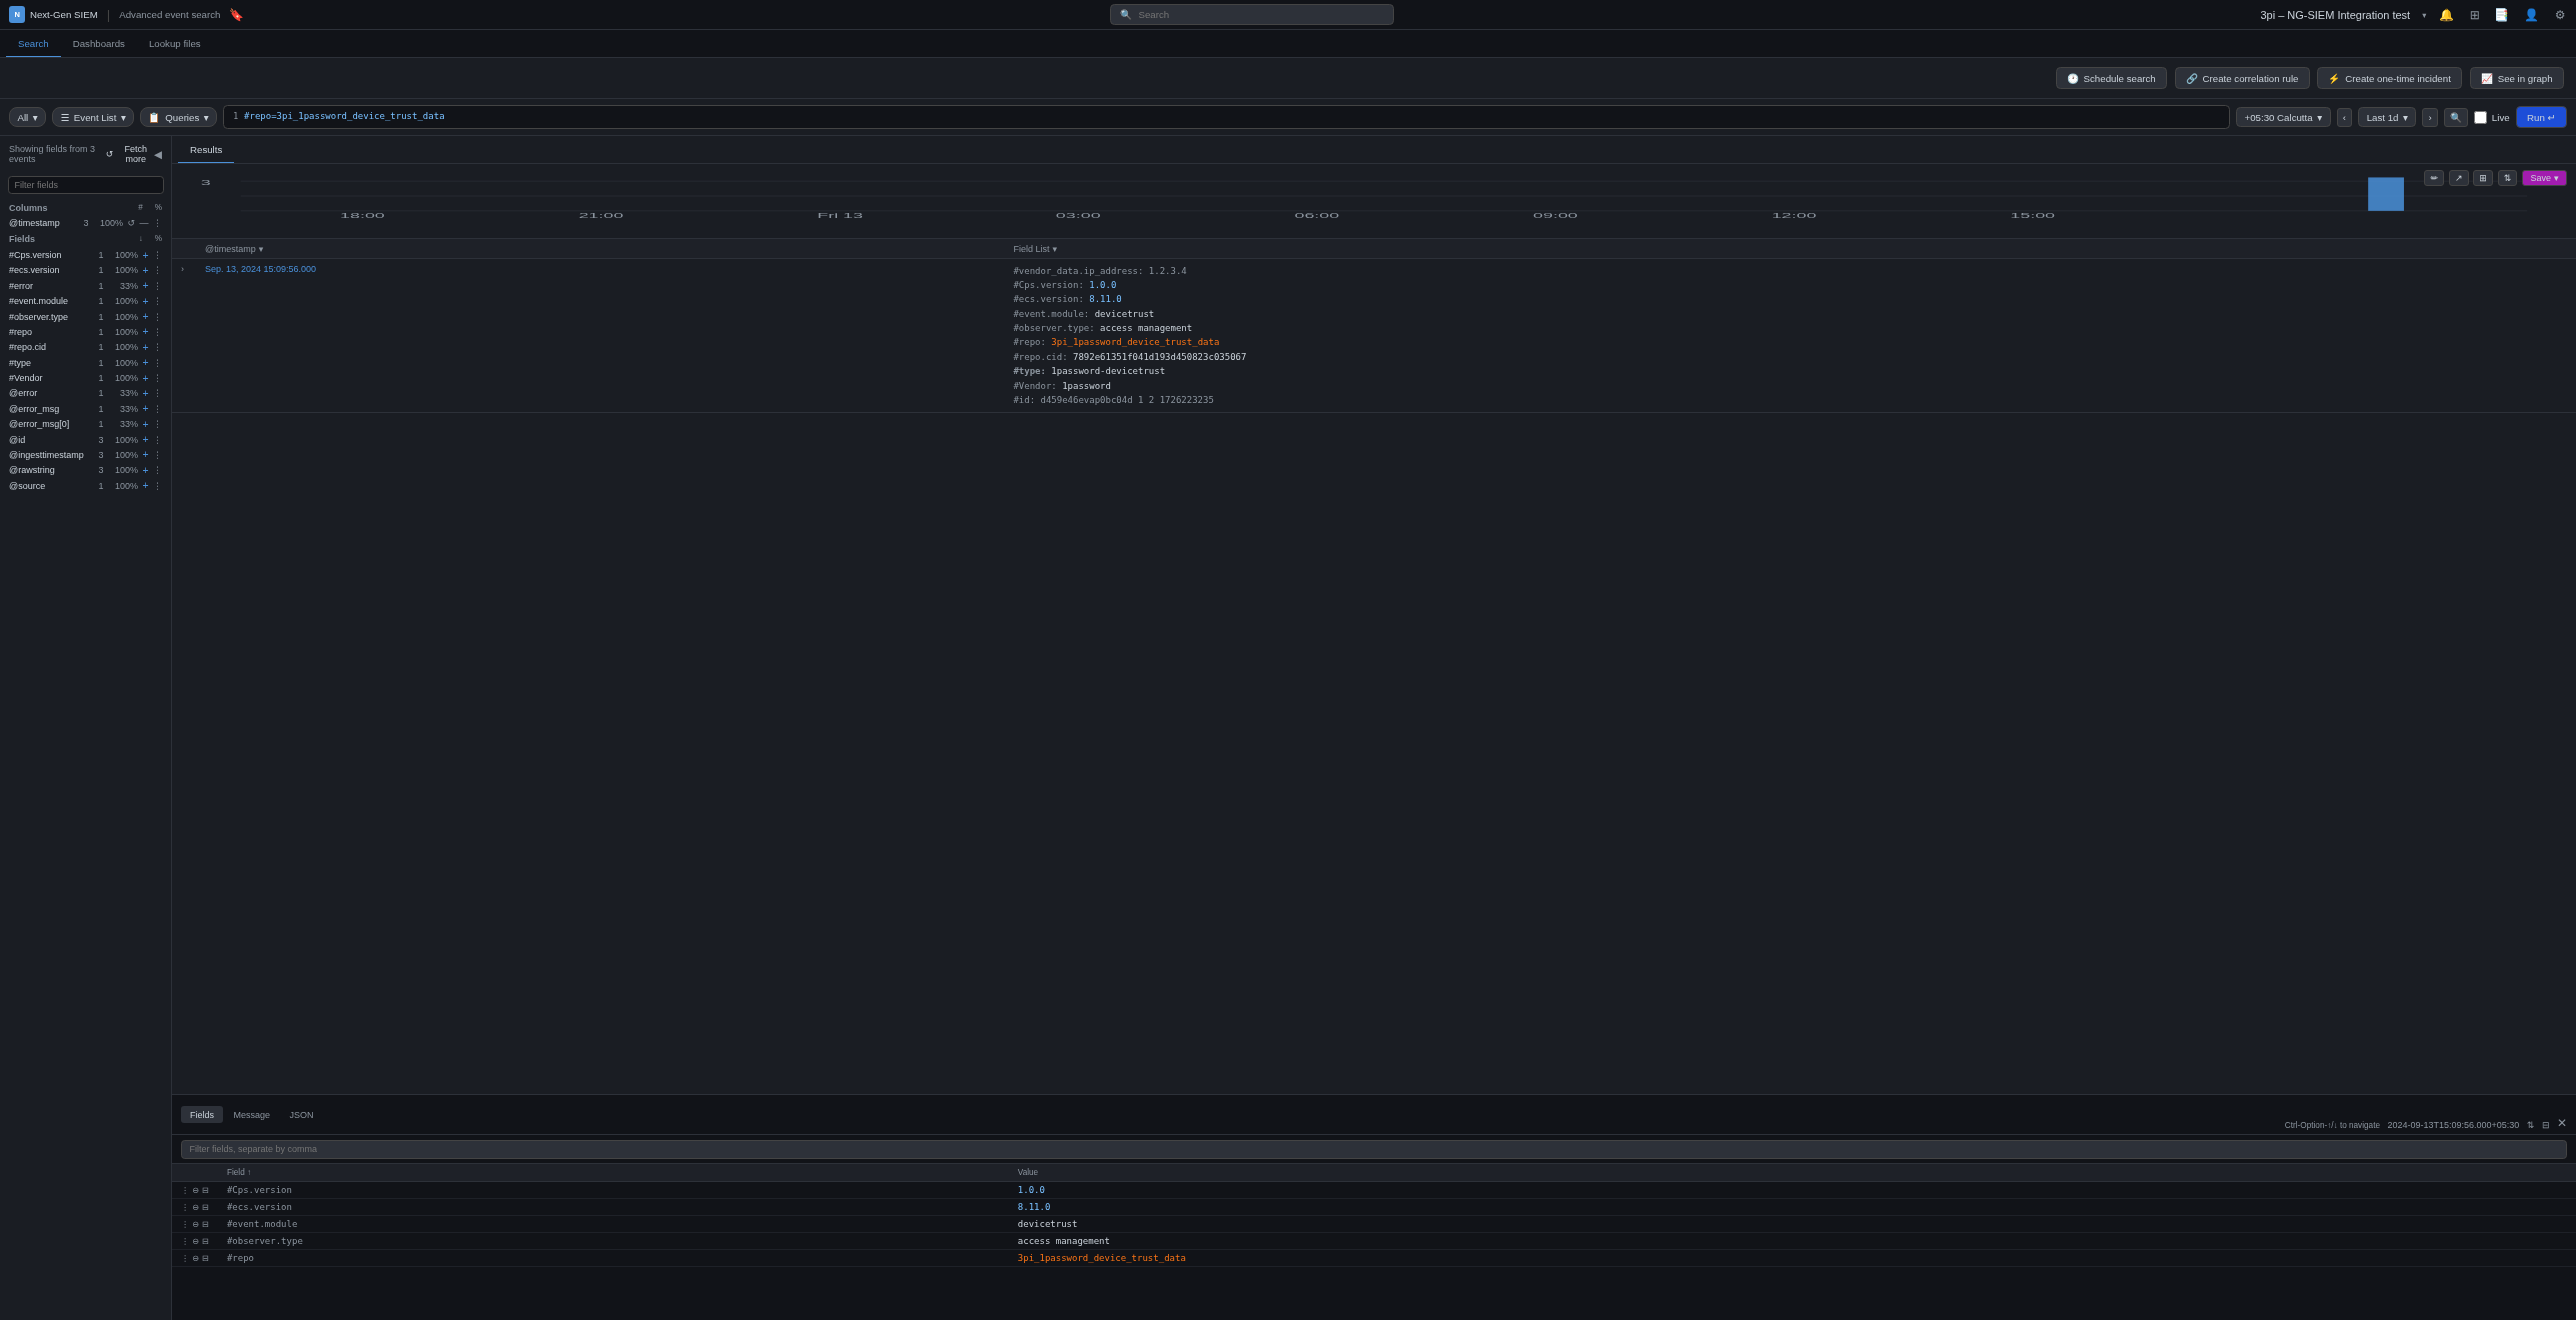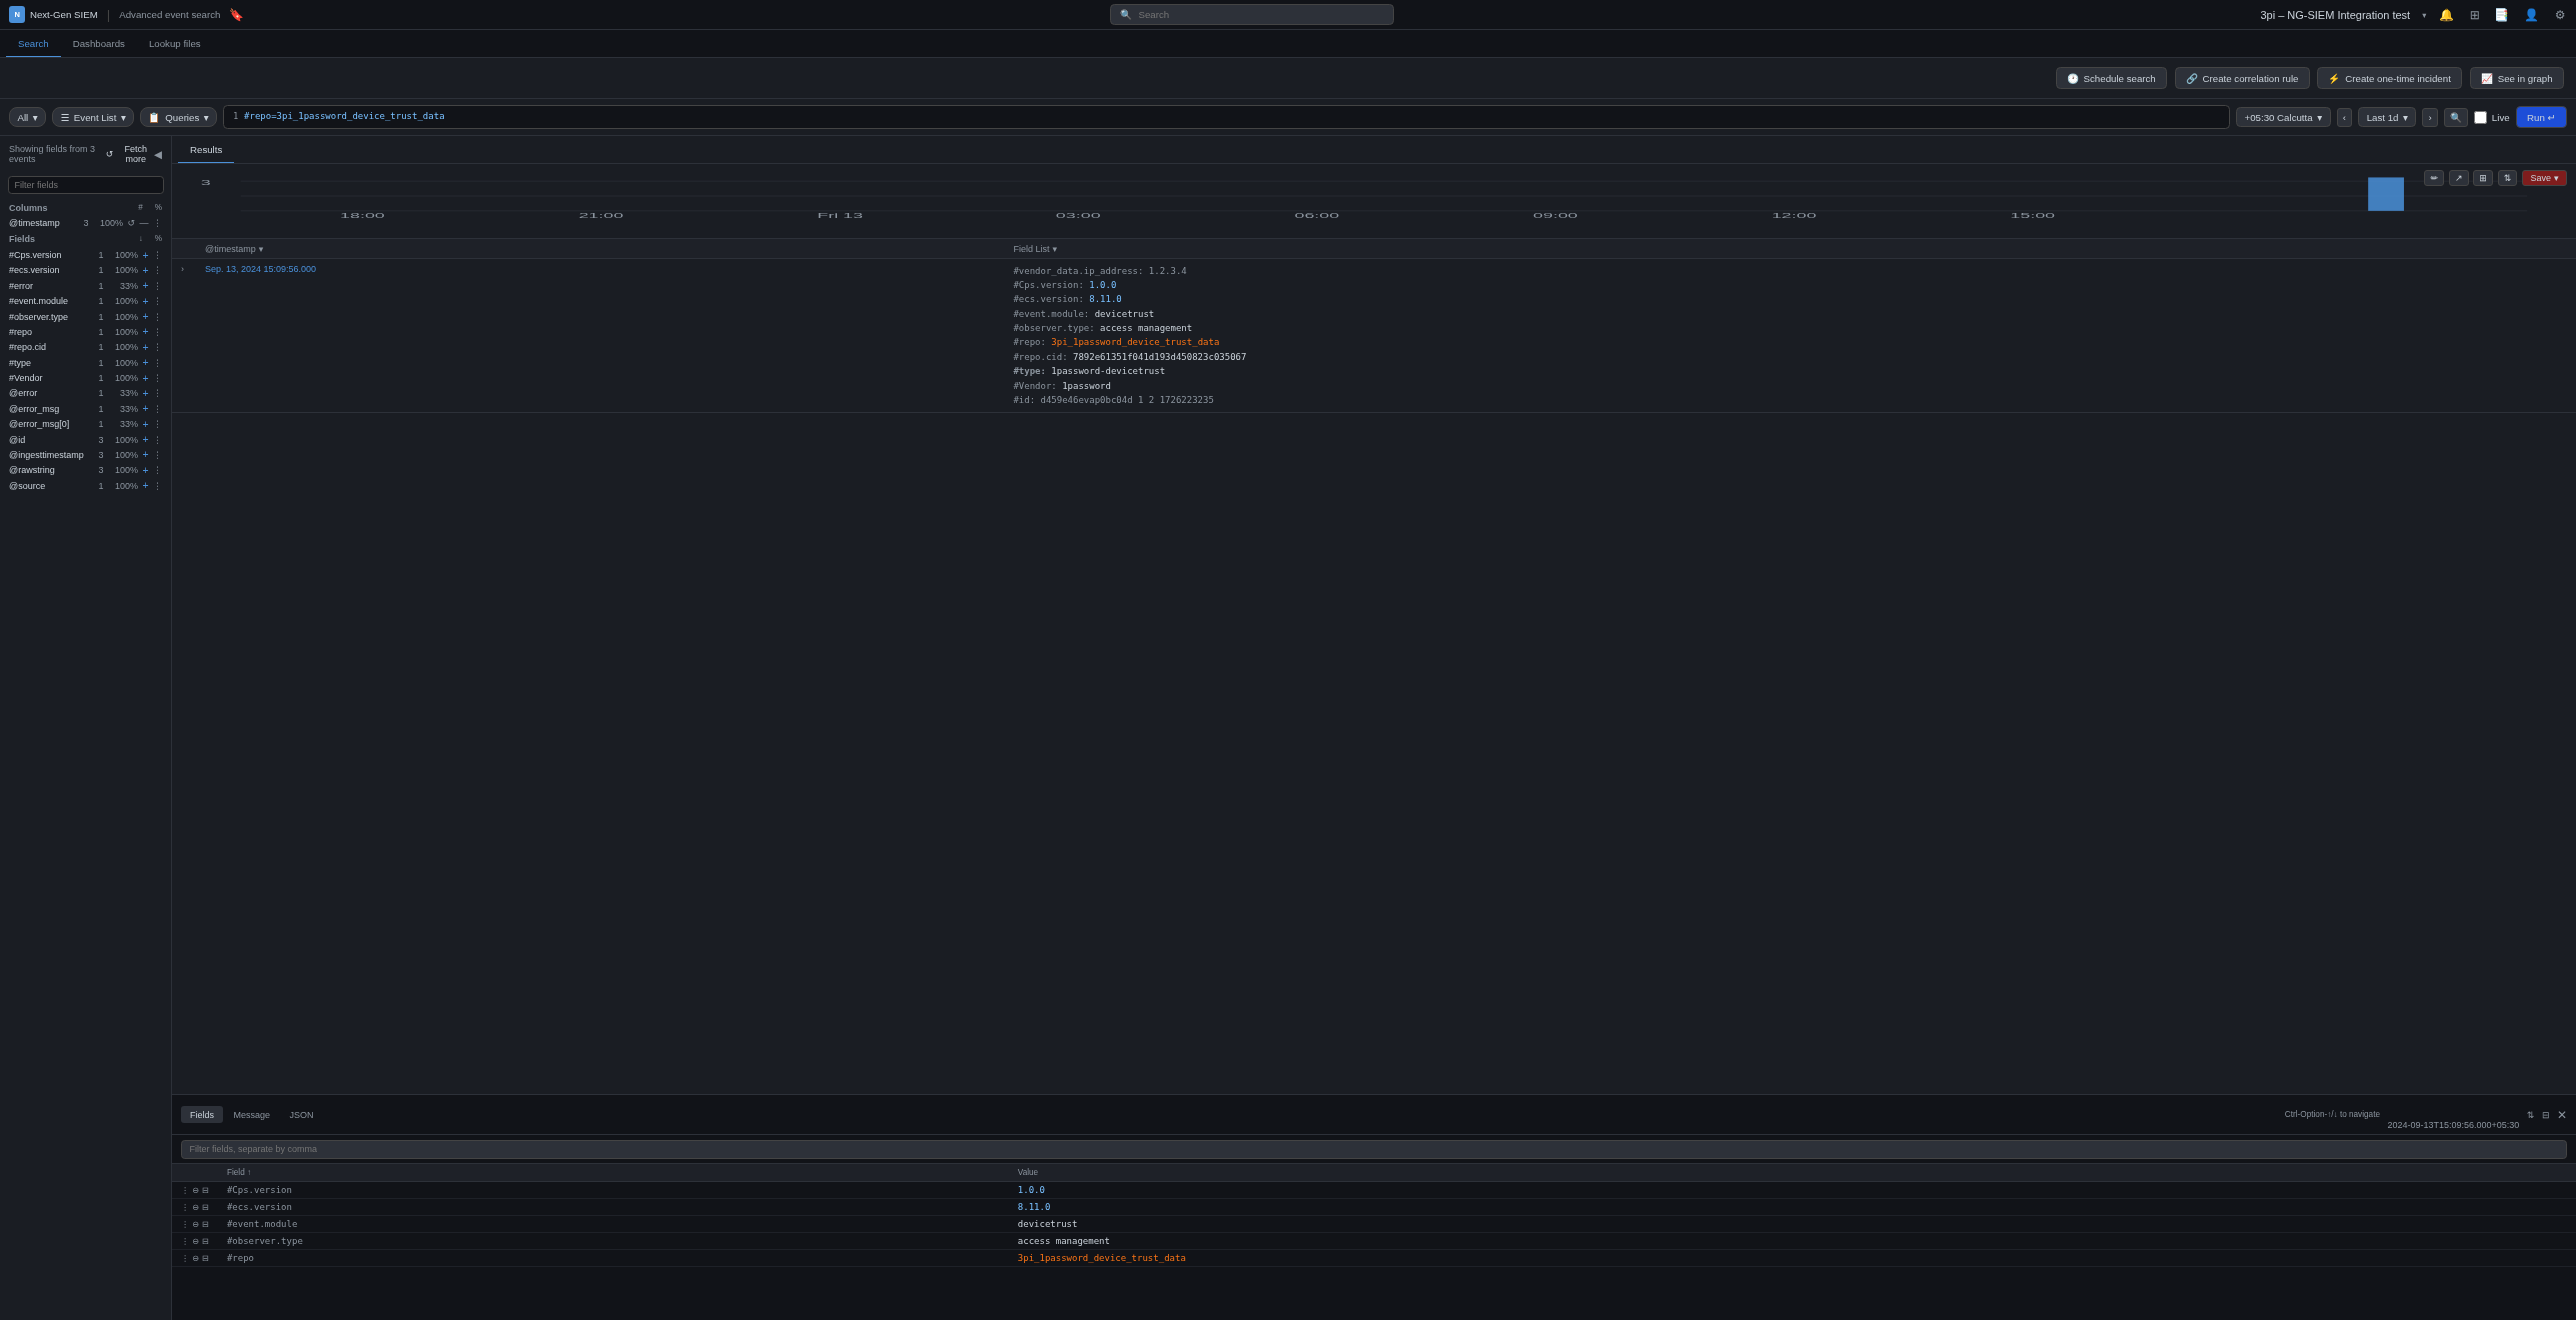--- a/index.html
+++ b/index.html
@@ -321,21 +321,21 @@
     .chart-icon-btn {
       background: #2d3139;
       border: 0.7px solid #444;
       border-radius: 3px;
       color: #c9d1d9;
       cursor: pointer;
       padding: 2.2px 5.2px;
       font-size: 9px;
     }
     .chart-save-btn {
-      background: #7f1d1d;
+      background: #a21caf;
       border: 0.7px solid #444;
       border-radius: 3px;
       color: #c9d1d9;
       cursor: pointer;
       padding: 2.2px 7.5px;
       font-size: 9px;
       display: flex; align-items: center; gap: 3px;
     }
 
     
@@ -400,21 +400,21 @@
       font-size: 9px;
       color: #8b949e;
       cursor: pointer;
       border-radius: 3px;
     }
     .event-detail-tab.active {
       background: #2d3139;
       color: #c9d1d9;
     }
     .event-detail-right {
-      display: flex; align-items: center; gap: 7.5px;
+      display: flex; align-items: flex-end; gap: 7.5px;
     }
     .event-timestamp { font-size: 9px; color: #8b949e; margin-top: 20px; }
     .event-detail-close { background: none; border: none; color: #8b949e; cursor: pointer; font-size: 12px; }
     .event-detail-sort-btn { background: none; border: none; color: #8b949e; cursor: pointer; font-size: 9px; }
     .event-detail-copy-btn { background: none; border: none; color: #8b949e; cursor: pointer; font-size: 9px; }
 
     .event-detail-filter {
       padding: 4.5px 9px;
       border-bottom: 0.7px solid #2d3139;
     }

